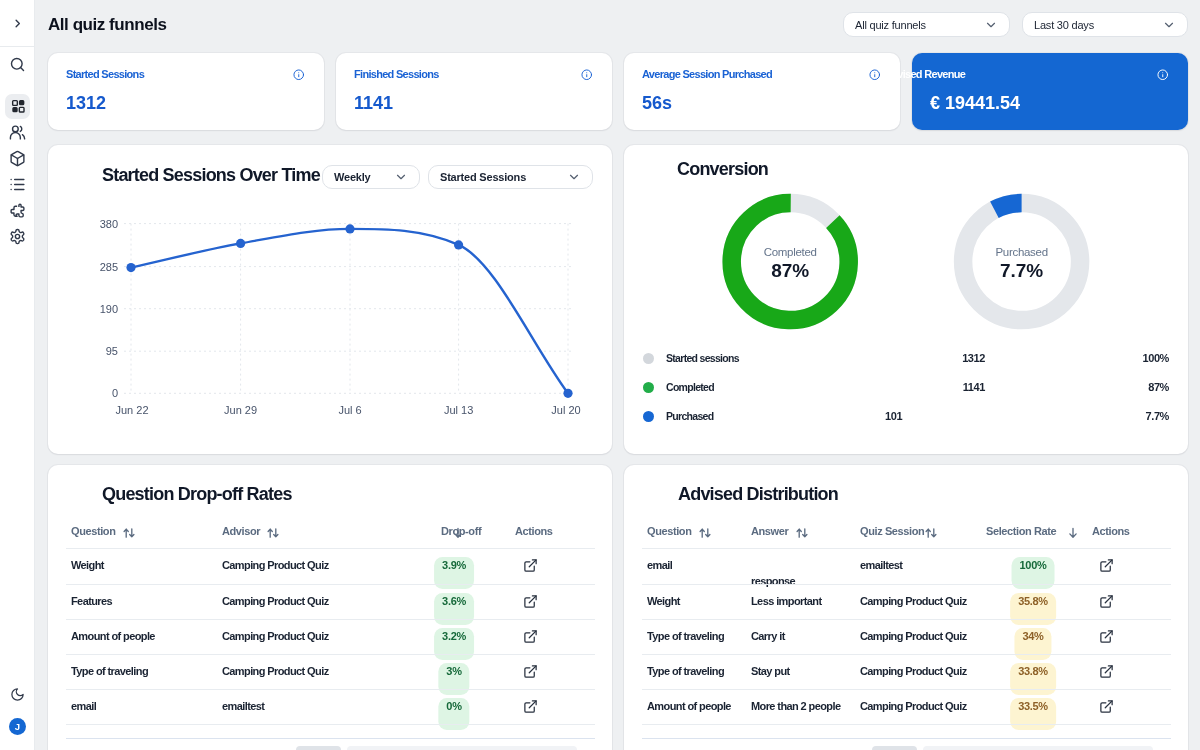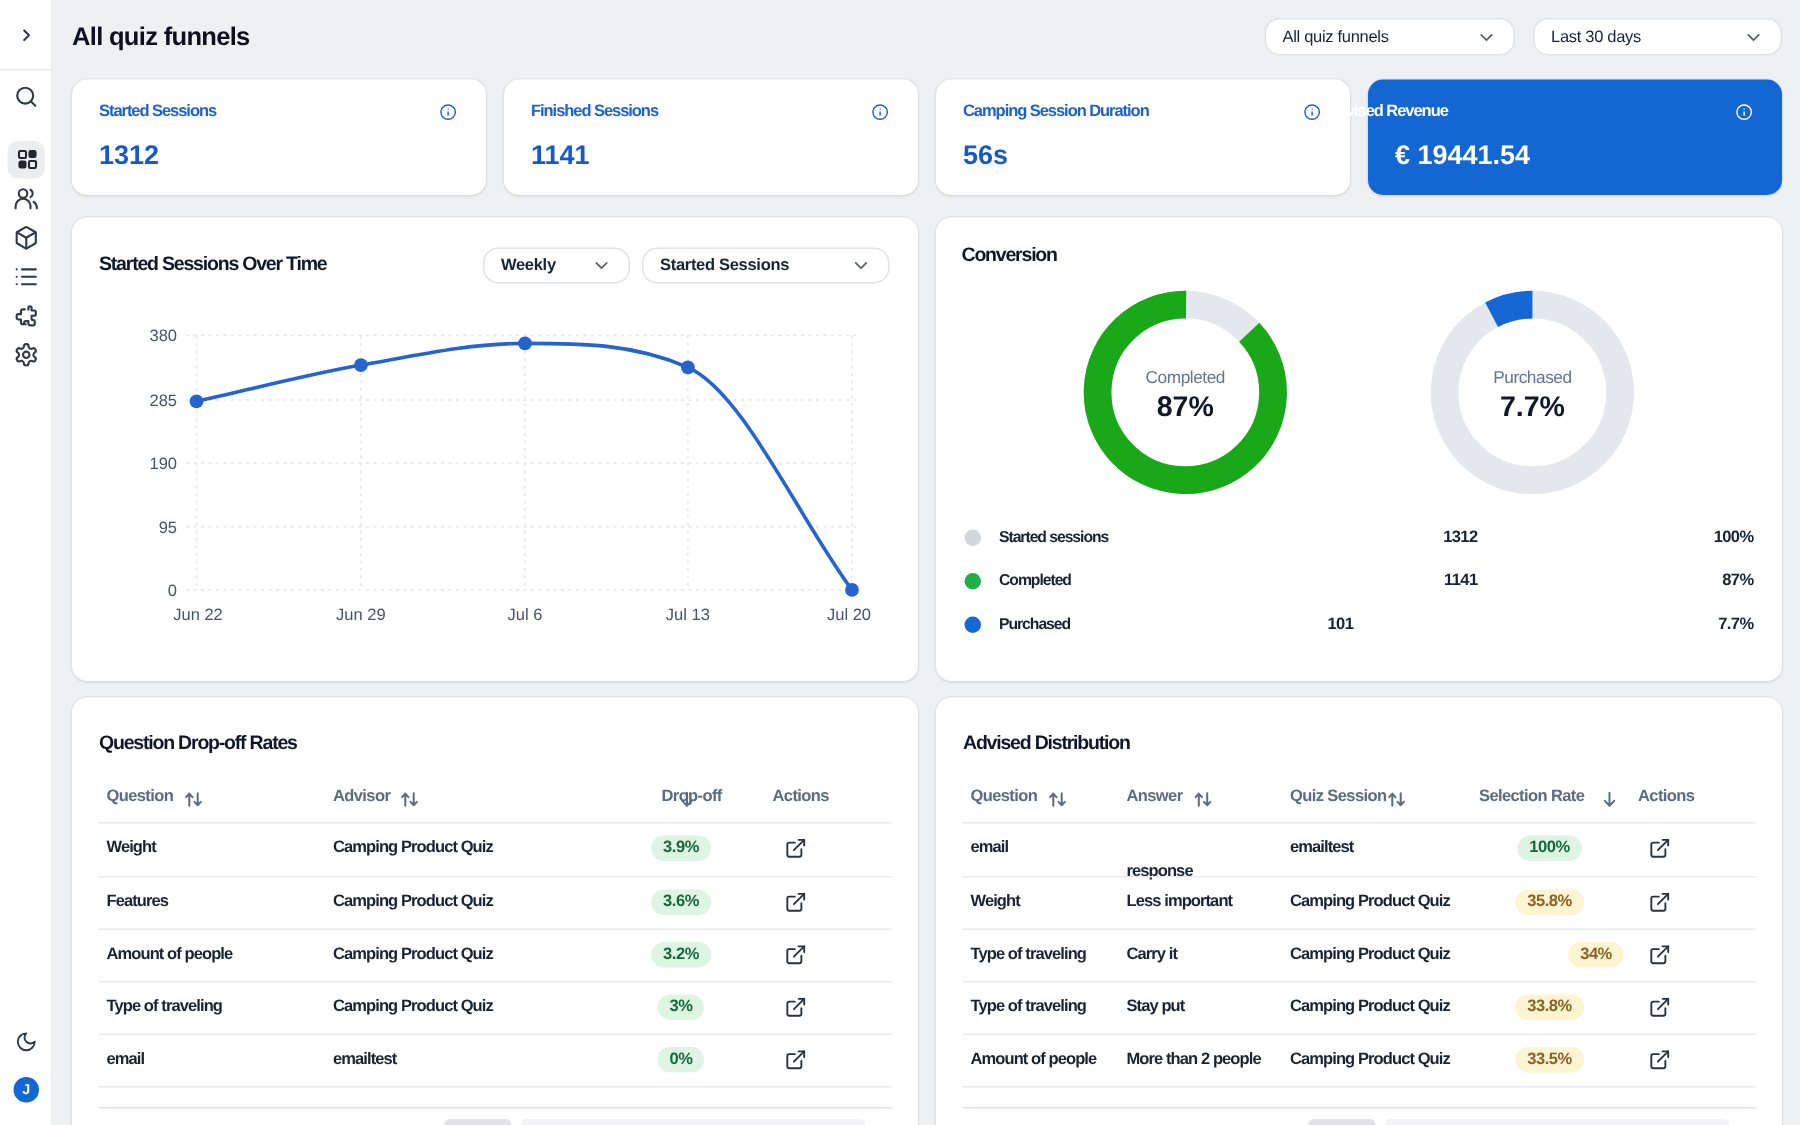--- a/index.html
+++ b/index.html
@@ -2,26 +2,26 @@
 <html><head>
 <meta charset="utf-8">
 <style>
 * { margin:0; padding:0; box-sizing:border-box; }
 html,body { width:1200px; height:750px; overflow:hidden; background:#eef0f2; font-family:"Liberation Sans", sans-serif; }
 .abs { position:absolute; }
 .card { position:absolute; background:#fff; border-radius:10px; box-shadow:0 1px 2px rgba(16,24,40,.06), 0 0 0 1px rgba(16,24,40,.04); }
 .bluecard { background:#1467d2; }
 .statlabel { font-size:11px; font-weight:700; color:#1a62d4; letter-spacing:-0.7px; line-height:13px; }
 .statval { font-size:18px; font-weight:700; color:#1559cd; line-height:20px; }
-.cardtitle { font-size:13px; font-weight:700; color:#101828; letter-spacing:-0.8px; line-height:15px; }
+.cardtitle { font-size:18px; font-weight:700; color:#101828; letter-spacing:-0.8px; line-height:15px;margin-left:36px; }
 .ddl { position:absolute; background:#fff; border:1px solid #dfe3e8; border-radius:10px; display:flex; align-items:center; justify-content:space-between; padding:0 11px; color:#1a2231; letter-spacing:-0.2px; }
 .th { font-size:11px; font-weight:700; color:#5b6b80; letter-spacing:-0.4px; line-height:13px; }
 .td { font-size:11px; font-weight:700; color:#1a2332; letter-spacing:-0.6px; line-height:13px; }
 .sep { position:absolute; height:1px; background:#e8ecf0; }
-.pill { position:absolute; height:17px; line-height:17px; border-radius:8.5px; font-size:11px; font-weight:700; padding:0 8px; transform:translateX(-50%); letter-spacing:-0.3px; }
+.pill { position:absolute; height:32px; line-height:17px; border-radius:8.5px; font-size:11px; font-weight:700; padding:0 8px; transform:translateX(-50%); letter-spacing:-0.3px; }
 .pill-g { background:#def5e4; color:#16693a; }
 .pill-y { background:#fdf4d1; color:#8d6027; }
 svg { display:block; }
 </style>
 </head>
 <body>
 
 <svg width="0" height="0" style="position:absolute;">
   <defs>
     <symbol id="s-updown" viewBox="0 0 20 20">
@@ -130,21 +130,21 @@
     </svg>
 
   <div class="abs statlabel" style="left:354px;top:68px;">Finished Sessions</div>
   <div class="abs statval" style="left:354px;top:92.5px;">1141</div>
   <svg class="abs info-b" style="left:580.5px;top:69.2px;" width="11.5" height="11.5" viewBox="0 0 24 24" fill="none" stroke="#1a62d4" stroke-width="2" stroke-linecap="round">
       <circle cx="12" cy="12" r="10"></circle>
       <path d="M12 16.2v-4.4"></path>
       <path d="M12 7.8h.01"></path>
     </svg>
 
-  <div class="abs statlabel" style="left:642px;top:68px;">Camping Session Duration</div>
+  <div class="abs statlabel" style="left:642px;top:68px;">Average Session Purchased</div>
   <div class="abs statval" style="left:642px;top:92.5px;">56s</div>
   <svg class="abs info-b" style="left:868.5px;top:69.2px;" width="11.5" height="11.5" viewBox="0 0 24 24" fill="none" stroke="#1a62d4" stroke-width="2" stroke-linecap="round">
       <circle cx="12" cy="12" r="10"></circle>
       <path d="M12 16.2v-4.4"></path>
       <path d="M12 7.8h.01"></path>
     </svg>
 
   <div class="abs statlabel" style="left:884px;top:68px;color:#fff;">Advised Revenue</div>
   <div class="abs statval" style="left:930px;top:92.5px;color:#fff;">€ 19441.54</div>
   <svg class="abs info-b" style="left:1156.5px;top:69.2px;" width="11.5" height="11.5" viewBox="0 0 24 24" fill="none" stroke="#fff" stroke-width="2" stroke-linecap="round">
@@ -339,21 +339,21 @@
   <div class="abs td" style="left:236px;top:129.8px;">Camping Product Quiz</div>
   <div class="pill pill-y" style="left:409px;top:127.8px;">35.8%</div>
   <svg class="abs" style="left:475px;top:128.8px;" width="15" height="15">
       <use href="#s-ext"></use>
     </svg>
   <div class="sep" style="left:18px;top:154px;width:529px;"></div>
 
   <div class="abs td" style="left:23px;top:165.2px;">Type of traveling</div>
   <div class="abs td" style="left:127px;top:165.2px;">Carry it</div>
   <div class="abs td" style="left:236px;top:165.2px;">Camping Product Quiz</div>
-  <div class="pill pill-y" style="left:409px;top:163.2px;margin-left:31px;">34%</div>
+  <div class="pill pill-y" style="left:409px;top:163.2px;">34%</div>
   <svg class="abs" style="left:475px;top:164.2px;" width="15" height="15">
       <use href="#s-ext"></use>
     </svg>
   <div class="sep" style="left:18px;top:189px;width:529px;"></div>
 
   <div class="abs td" style="left:23px;top:200.4px;">Type of traveling</div>
   <div class="abs td" style="left:127px;top:200.4px;">Stay put</div>
   <div class="abs td" style="left:236px;top:200.4px;">Camping Product Quiz</div>
   <div class="pill pill-y" style="left:409px;top:198.4px;">33.8%</div>
   <svg class="abs" style="left:475px;top:199.4px;" width="15" height="15">

